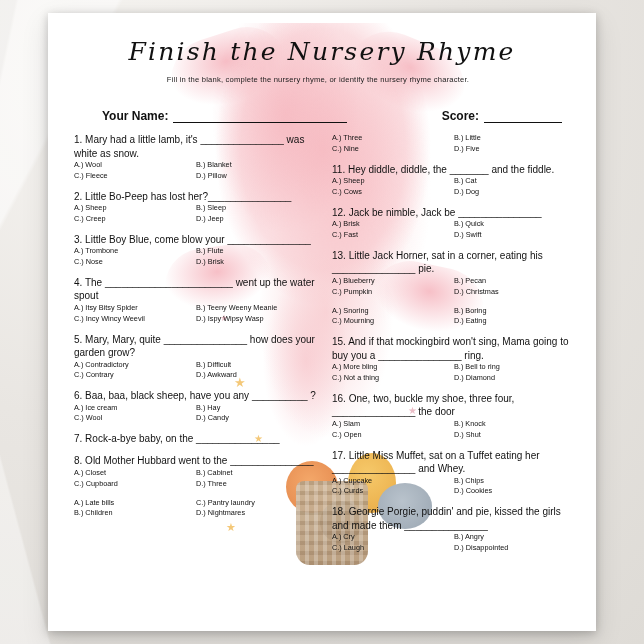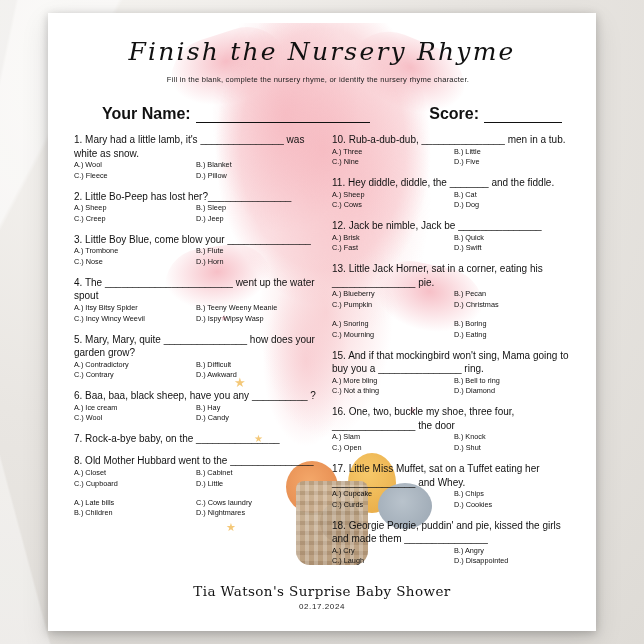--- a/index.html
+++ b/index.html
@@ -84,21 +84,21 @@
     font-size:25px;letter-spacing:2.2px;color:#111;
     white-space:nowrap;
   }
   .subtitle{
     position:absolute;left:0;right:8px;top:62px;text-align:center;
     font-size:7.6px;color:#1b1b1b;letter-spacing:.2px;
   }
   .fieldrow{
     position:absolute;left:54px;right:34px;top:88px;height:22px;
     display:flex;align-items:flex-end;justify-content:space-between;
-    font-size:16px;font-weight:700;color:#111;gap:32px;
+    font-size:12px;font-weight:700;color:#111;gap:32px;
   }
   .fieldrow .lbl{display:flex;align-items:flex-end;gap:5px;}
   .rule{display:inline-block;border-bottom:1.1px solid #111;height:11px;}
   .r-name{width:174px;}
   .r-score{width:78px;}
 
   .cols{
     position:absolute;left:26px;right:20px;top:120px;bottom:56px;
     display:flex;gap:14px;
   }
@@ -187,21 +187,21 @@
               <div class="opt">D.) Jeep</div>
             </div>
           </div>
 
           <div class="q">
             <div class="qtext">3. Little Boy Blue, come blow your _______________</div>
             <div class="opts">
               <div class="opt">A.) Trombone</div>
               <div class="opt">B.) Flute</div>
               <div class="opt">C.) Nose</div>
-              <div class="opt">D.) Horn</div>
+              <div class="opt">D.) Brisk</div>
             </div>
           </div>
 
           <div class="q">
             <div class="qtext">4. The _______________________ went up the water spout</div>
             <div class="opts">
               <div class="opt">A.) Itsy Bitsy Spider</div>
               <div class="opt">B.) Teeny Weeny Meanie</div>
               <div class="opt">C.) Incy Wincy Weevil</div>
               <div class="opt">D.) Ispy Wipsy Wasp</div>
@@ -231,39 +231,38 @@
           <div class="q">
             <div class="qtext">7. Rock-a-bye baby, on the _______________</div>
           </div>
 
           <div class="q">
             <div class="qtext">8. Old Mother Hubbard went to the _______________</div>
             <div class="opts">
               <div class="opt">A.) Closet</div>
               <div class="opt">B.) Cabinet</div>
               <div class="opt">C.) Cupboard</div>
-              <div class="opt">D.) Little</div>
+              <div class="opt">D.) Three</div>
             </div>
           </div>
 
           <div class="q">
             <div class="opts">
               <div class="opt">A.) Late bills</div>
-              <div class="opt">C.) Cows laundry</div>
+              <div class="opt">C.) Pantry laundry</div>
               <div class="opt">B.) Children</div>
               <div class="opt">D.) Nightmares</div>
             </div>
           </div>
 
         </div>
 
         <div class="col">
 
           <div class="q">
-            <div class="qtext">10. Rub-a-dub-dub, _______________ men in a tub.</div>
             <div class="opts">
               <div class="opt">A.) Three</div>
               <div class="opt">B.) Little</div>
               <div class="opt">C.) Nine</div>
               <div class="opt">D.) Five</div>
             </div>
           </div>
 
           <div class="q">
             <div class="qtext">11. Hey diddle, diddle, the _______ and the fiddle.</div>
@@ -340,20 +339,16 @@
               <div class="opt">A.) Cry</div>
               <div class="opt">B.) Angry</div>
               <div class="opt">C.) Laugh</div>
               <div class="opt">D.) Disappointed</div>
             </div>
           </div>
 
         </div>
       </div>
 
-      <div class="footer">
-        <div class="f-name">Tia Watson's Surprise Baby Shower</div>
-        <div class="f-date">02.17.2024</div>
-      </div>
     </div>
 
   </div>
 </div>
 
 </body></html>

